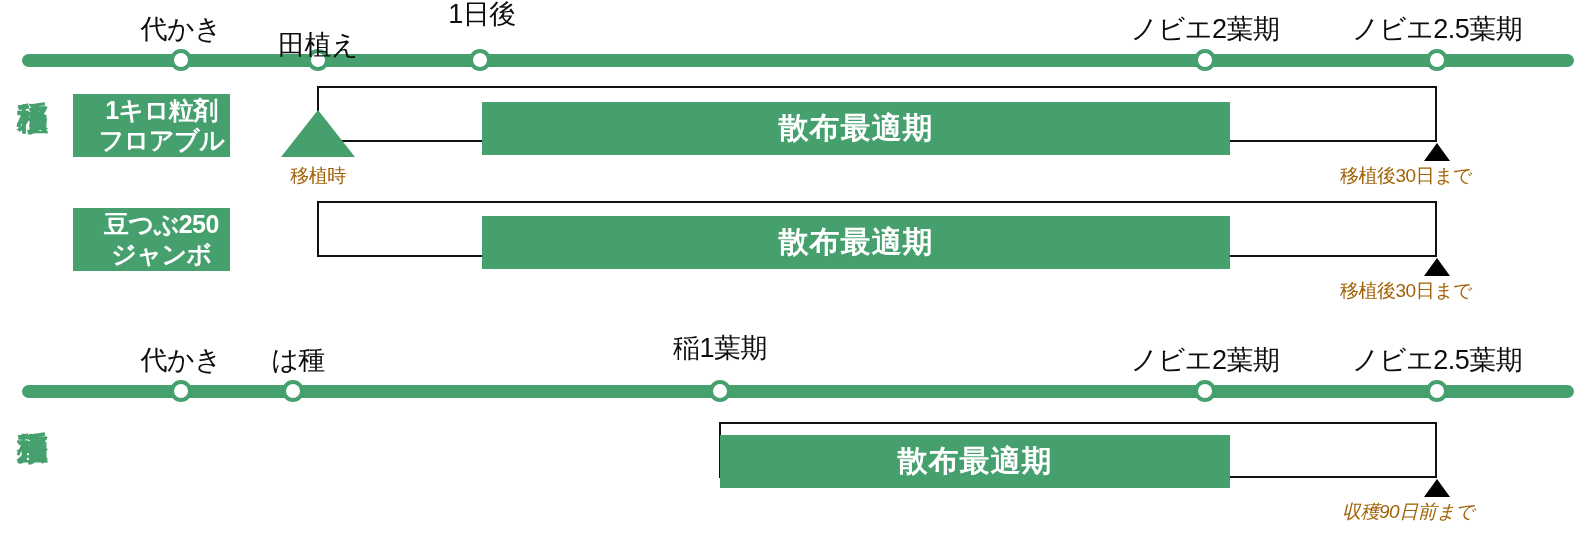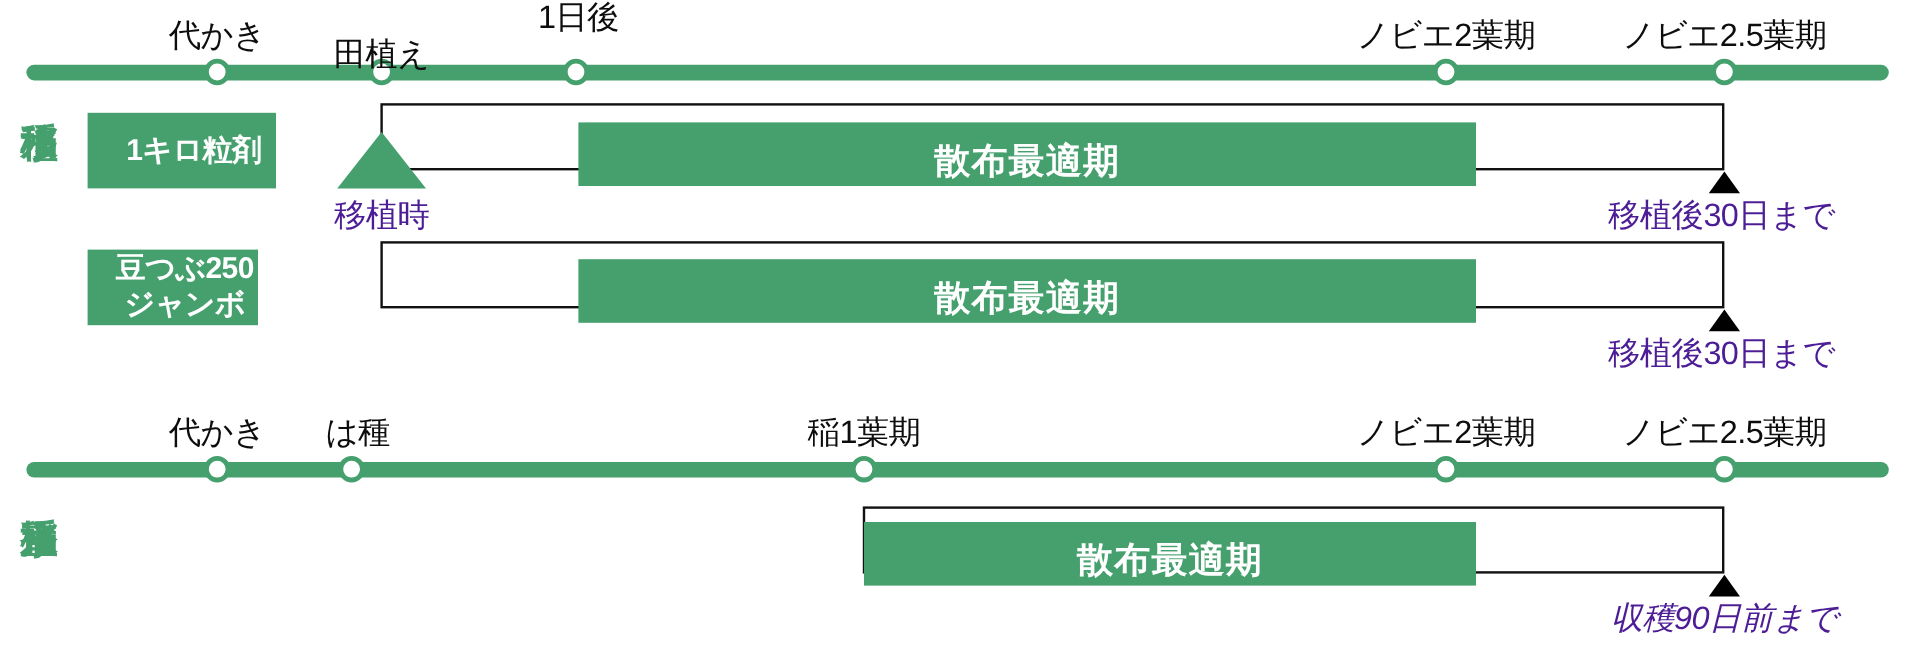--- a/index.html
+++ b/index.html
@@ -80,21 +80,21 @@
   .outline-box {
     position: absolute;
     border: 2px solid #111111;
     background: transparent;
     box-sizing: border-box;
   }
   .green-bar {
     position: absolute;
     background: #45A06E;
     display: flex;
-    align-items: flex-end;
+    align-items: center;
     justify-content: center;
   }
   .green-bar .bar-text {
     color: #ffffff;
     font-weight: bold;
     font-size: 30px;
     letter-spacing: 1px;
     white-space: nowrap;
   }
 
@@ -112,23 +112,23 @@
     width: 0;
     height: 0;
     border-left: 13px solid transparent;
     border-right: 13px solid transparent;
     border-bottom: 18px solid #000000;
   }
 
   
   .note {
     position: absolute;
-    font-size: 27px;
+    font-size: 19px;
     line-height: 1;
-    color: #4c1d95;
+    color: #a16207;
     white-space: nowrap;
     letter-spacing: -0.5px;
   }
   .note.center { transform: translateX(-50%); }
 </style>
 </head>
 <body>
 
 <div id="stage">
 
@@ -147,38 +147,39 @@
     <div class="node-label" style="left:482px; top:1px;">1日後</div>
     <div class="node-label" style="left:1205px; top:16px;">ノビエ2葉期</div>
     <div class="node-label" style="left:1437px; top:16px;">ノビエ2.5葉期</div>
 
     <div class="vlabel" style="left:16px; top:78px;">移植水稲</div>
 
     <div>
 
       <div class="chip" style="left:73px; top:94px; width:157px; height:63px;">
         <span>1キロ粒剤</span>
+        <span>フロアブル</span>
       </div>
 
       <div class="outline-box" style="left:317px; top:86px; width:1120px; height:56px;"></div>
 
       <div class="green-bar" style="left:482px; top:102px; width:748px; height:53px;">
         <span class="bar-text">散布最適期</span>
       </div>
 
       <div class="tri-green" style="left:281px; top:110px;"></div>
       <div class="note center" style="left:318px; top:166px;">移植時</div>
 
       <div class="tri-black" style="left:1424px; top:143px;"></div>
       <div class="note" style="left:1340px; top:166px;">移植後30日まで</div>
     </div>
 
     <div>
 
-      <div class="chip" style="left:73px; top:208px; width:142px; height:63px;">
+      <div class="chip" style="left:73px; top:208px; width:157px; height:63px;">
         <span>豆つぶ250</span>
         <span>ジャンボ</span>
       </div>
 
       <div class="outline-box" style="left:317px; top:201px; width:1120px; height:56px;"></div>
 
       <div class="green-bar" style="left:482px; top:216px; width:748px; height:53px;">
         <span class="bar-text">散布最適期</span>
       </div>
 
@@ -192,21 +193,21 @@
     <div class="rail" style="left:22px; top:385px; width:1552px;"></div>
 
     <div class="node" style="left:170px; top:380px;"></div>
     <div class="node" style="left:282px; top:380px;"></div>
     <div class="node" style="left:709px; top:380px;"></div>
     <div class="node" style="left:1194px; top:380px;"></div>
     <div class="node" style="left:1426px; top:380px;"></div>
 
     <div class="node-label" style="left:181px; top:347px;">代かき</div>
     <div class="node-label" style="left:298px; top:347px;">は種</div>
-    <div class="node-label" style="left:720px; top:347px;">稲1葉期</div>
+    <div class="node-label" style="left:720px; top:335px;">稲1葉期</div>
     <div class="node-label" style="left:1205px; top:347px;">ノビエ2葉期</div>
     <div class="node-label" style="left:1437px; top:347px;">ノビエ2.5葉期</div>
 
     <div class="vlabel" style="left:16px; top:408px;">直播水稲</div>
 
     <div>
 
       <div class="outline-box" style="left:719px; top:422px; width:718px; height:56px;"></div>
 
       <div class="green-bar" style="left:720px; top:435px; width:510px; height:53px;">

